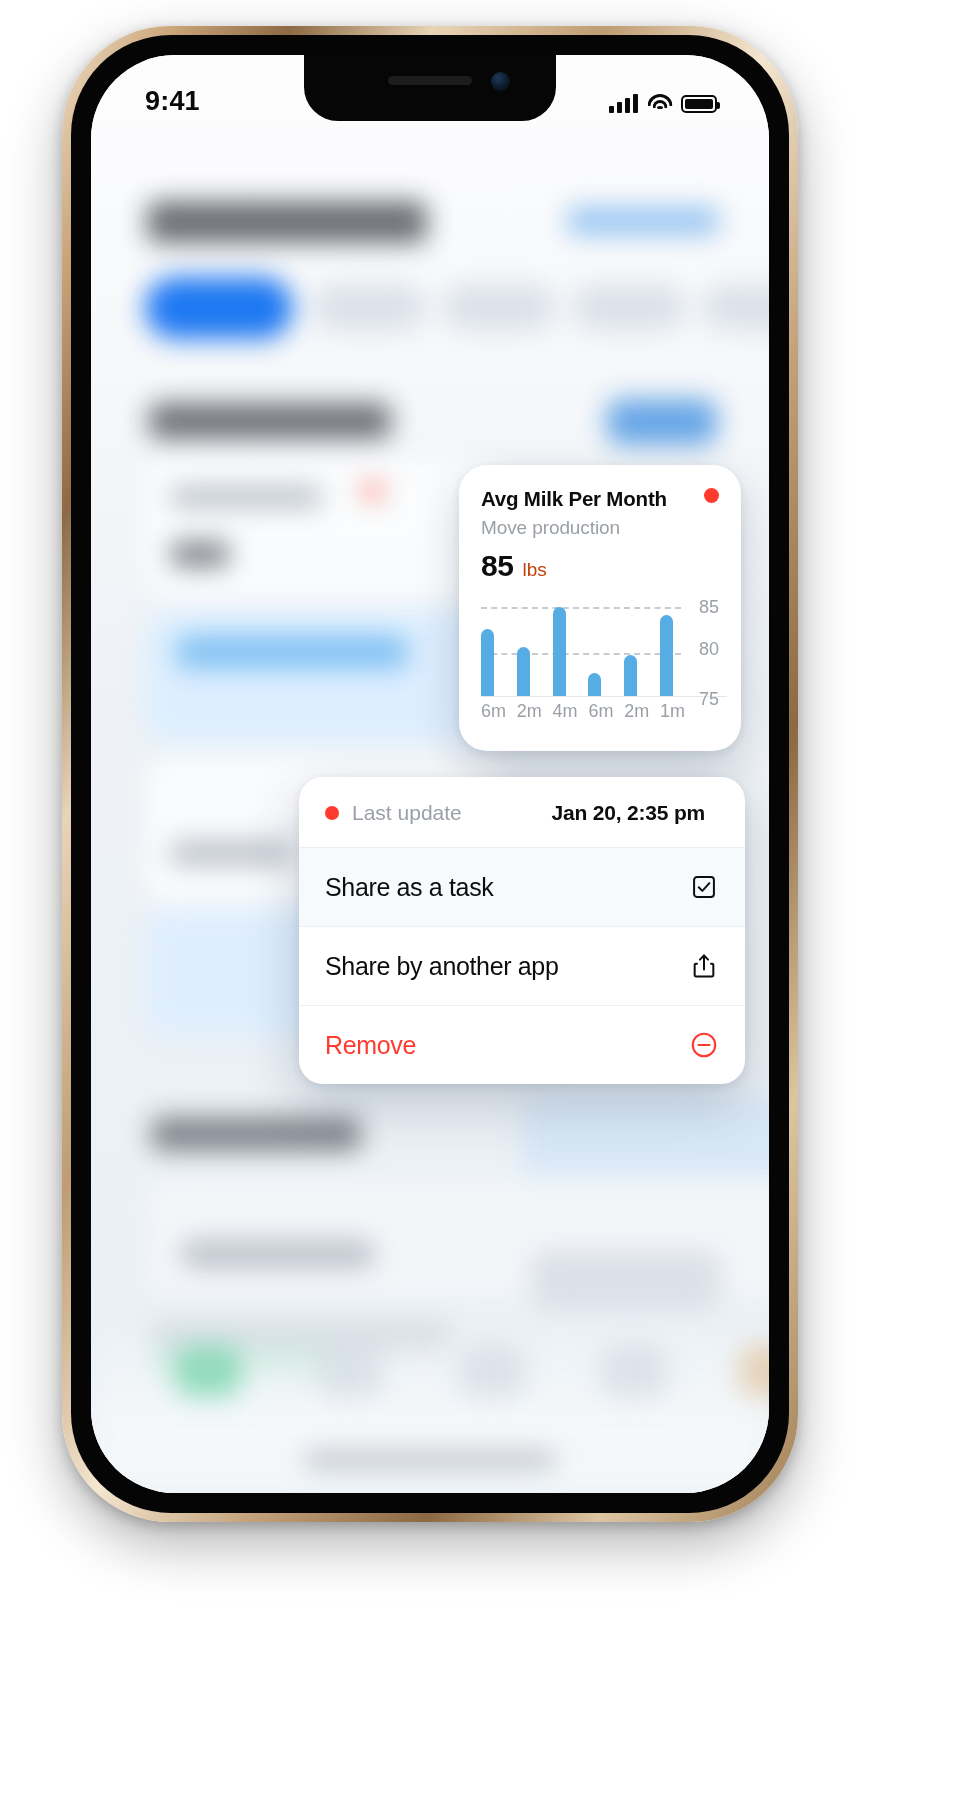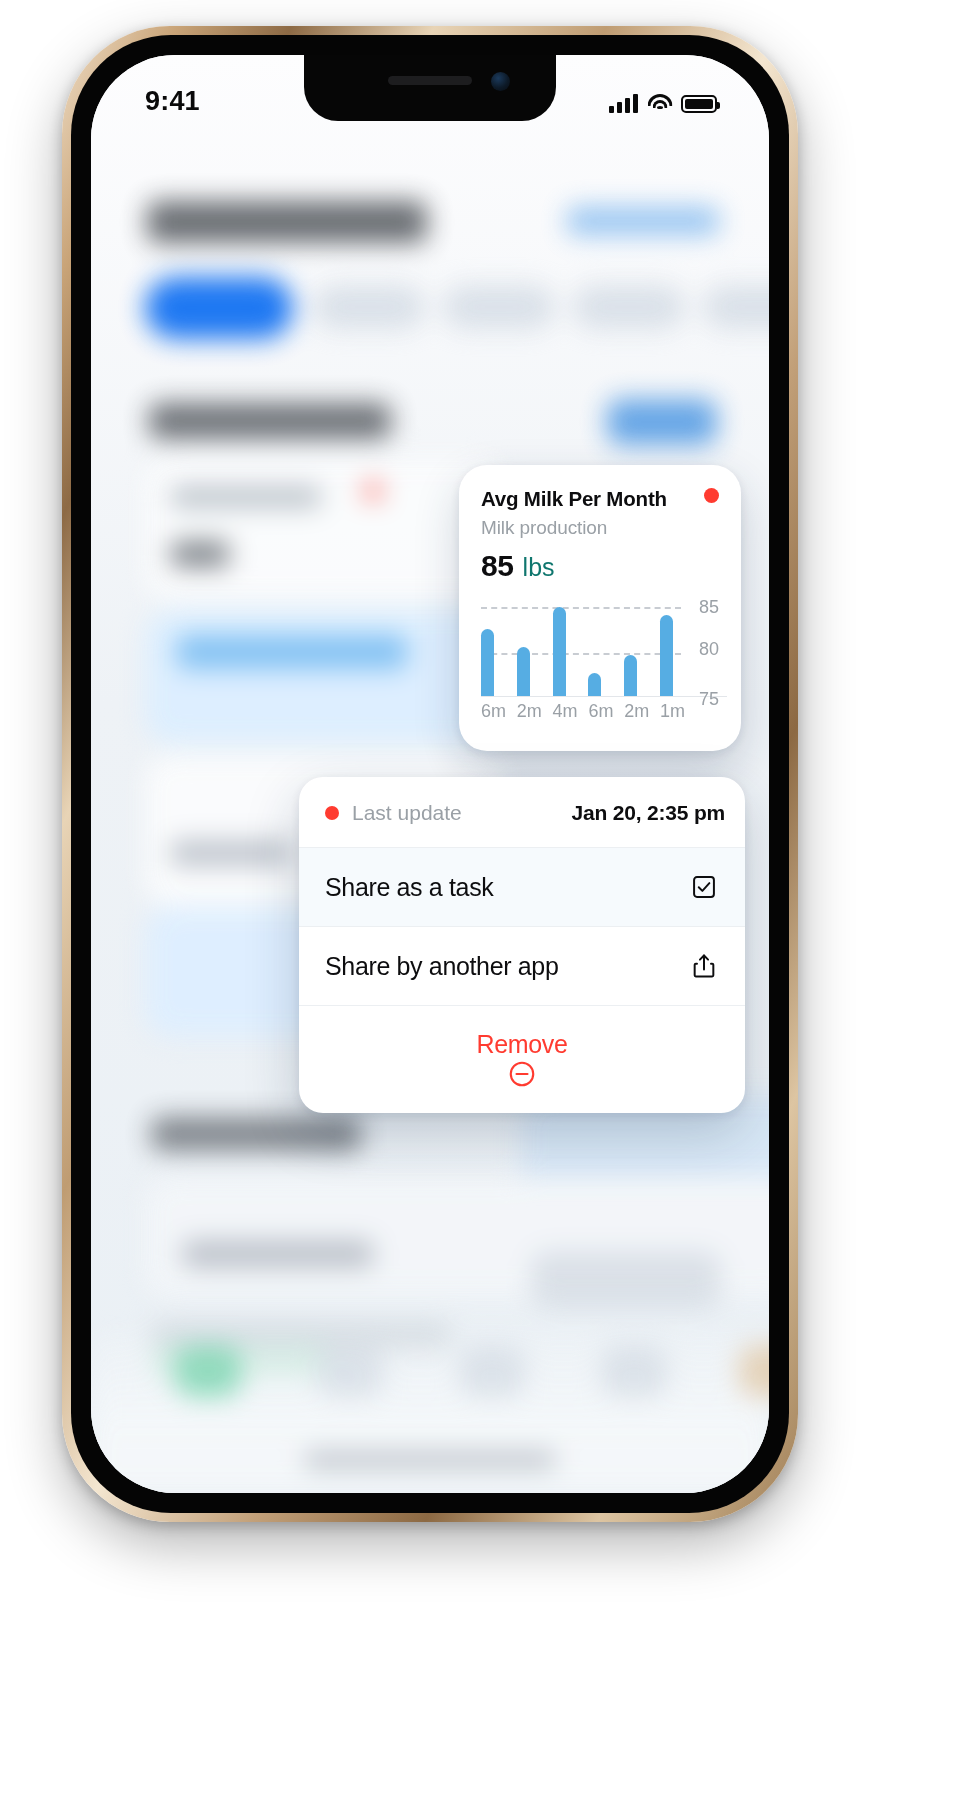--- a/index.html
+++ b/index.html
@@ -127,21 +127,21 @@
     background: #ffffff; border-radius: 28px; z-index: 60;
     box-shadow: 0 18px 46px rgba(30,50,80,.20), 0 3px 12px rgba(30,50,80,.10);
     padding: 22px 22px 16px 22px;
   }
   .w-dot { position: absolute; right: 22px; top: 23px; width: 15px; height: 15px;
            border-radius: 50%; background: #ff3b30; }
   .w-title { font-size: 20.5px; font-weight: 700; color: #0d0d0f; letter-spacing: -.2px; }
   .w-sub { font-size: 19px; color: #9aa0a6; margin-top: 6px; letter-spacing: -.1px; }
   .w-valrow { display: flex; align-items: baseline; gap: 9px; margin-top: 10px; }
   .w-val { font-size: 30px; font-weight: 700; color: #0d0d0f; letter-spacing: -.4px; }
-  .w-unit { font-size: 25px; color: #0f766e; }
+  .w-unit { font-size: 19px; color: #c2410c; }
 
   .chart { position: relative; margin-top: 16px; height: 128px; }
   .plot { position: absolute; left: 0; top: 0; right: 46px; bottom: 30px; }
   .gridline { position: absolute; left: 0; right: -8px; height: 0;
               border-top: 2px dashed #c8ccd2; }
   .ylab { position: absolute; right: 0; font-size: 18px; color: #9aa0a6;
           transform: translateY(-50%); }
   .bars-area { position: absolute; left: 0; right: 0; bottom: 0; top: 0;
                display: flex; align-items: flex-end; justify-content: space-between; }
   .bcol { width: 13px; display: flex; flex-direction: column; justify-content: flex-end; height: 100%; }
@@ -153,34 +153,34 @@
   .xlab { font-size: 18px; color: #9aa0a6; width: 13px; text-align: center; }
 
   
   .sheet {
     position: absolute; left: 208px; top: 722px; width: 446px;
     background: #ffffff; border-radius: 24px; z-index: 62; overflow: hidden;
     box-shadow: 0 20px 54px rgba(25,45,75,.22), 0 3px 12px rgba(25,45,75,.10);
   }
   .sheet-head {
     display: flex; align-items: flex-start; justify-content: space-between;
-    padding: 24px 20px 22px 26px;
+    padding: 24px 40px 22px 26px;
     border-bottom: 1.4px solid #eceff2;
   }
   .sh-left { display: flex; align-items: center; gap: 13px; }
   .sh-dot { width: 14px; height: 14px; border-radius: 50%; background: #ff3b30; }
   .sh-label { font-size: 21px; color: #9aa0a6; }
   .sh-time { font-size: 21px; font-weight: 700; color: #0d0d0f; letter-spacing: -.2px; }
 
   .menu-item {
     display: flex; align-items: center; justify-content: space-between;
     padding: 24px 26px; border-bottom: 1.4px solid #eceff2;
     min-height: 78px;
   }
-  .menu-item:last-child { border-bottom: none; flex-direction: column; }
+  .menu-item:last-child { border-bottom: none; }
   .menu-item.selected { background: #f6fafd; }
   .mi-label { font-size: 25px; color: #0d0d0f; letter-spacing: -.35px; }
   .mi-label.danger { color: #ff3b30; }
   .mi-icon { width: 30px; height: 30px; flex: 0 0 30px;
              display: flex; align-items: center; justify-content: center; }
   .mi-icon svg { display: block; }
 </style>
 </head>
 <body>
 
@@ -252,21 +252,21 @@
         </div>
 
         <div class="notch">
           <div class="speaker"></div>
           <div class="frontcam"></div>
         </div>
 
         <div class="widget">
           <div class="w-dot"></div>
           <div class="w-title">Avg Milk Per Month</div>
-          <div class="w-sub">Milk production</div>
+          <div class="w-sub">Move production</div>
           <div class="w-valrow">
             <span class="w-val">85</span>
             <span class="w-unit">lbs</span>
           </div>
 
           <div class="chart">
             <div class="plot">
               <div class="gridline" style="top:8px"></div>
               <div class="gridline" style="top:54px"></div>
               <div class="bars-area">

